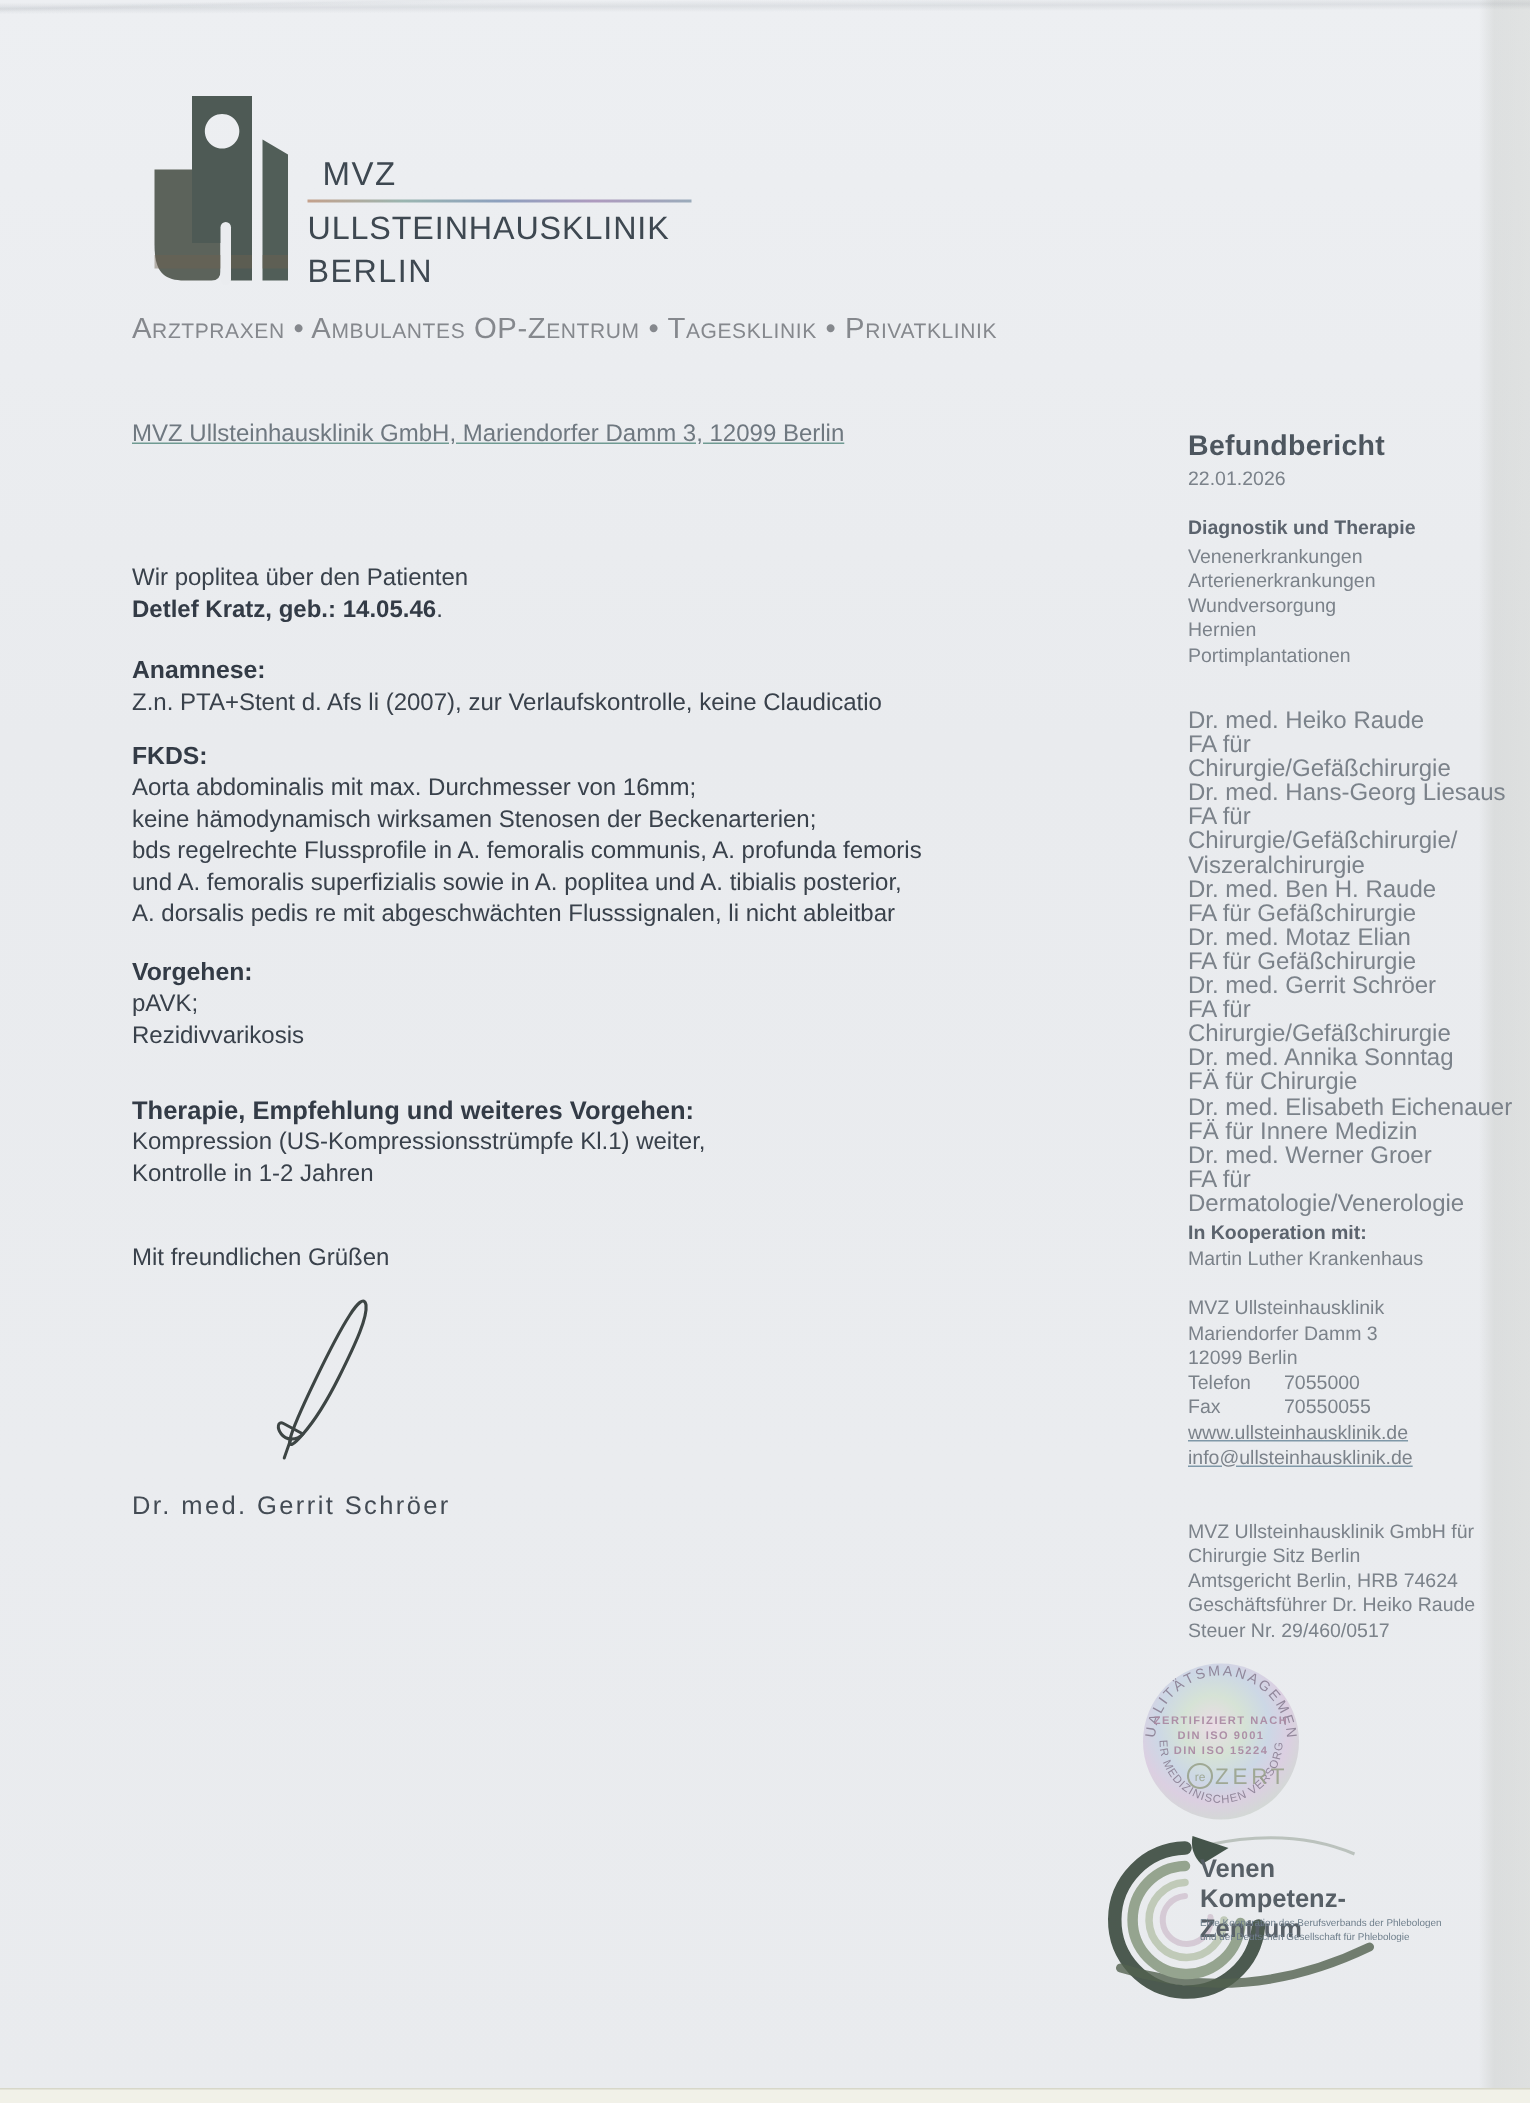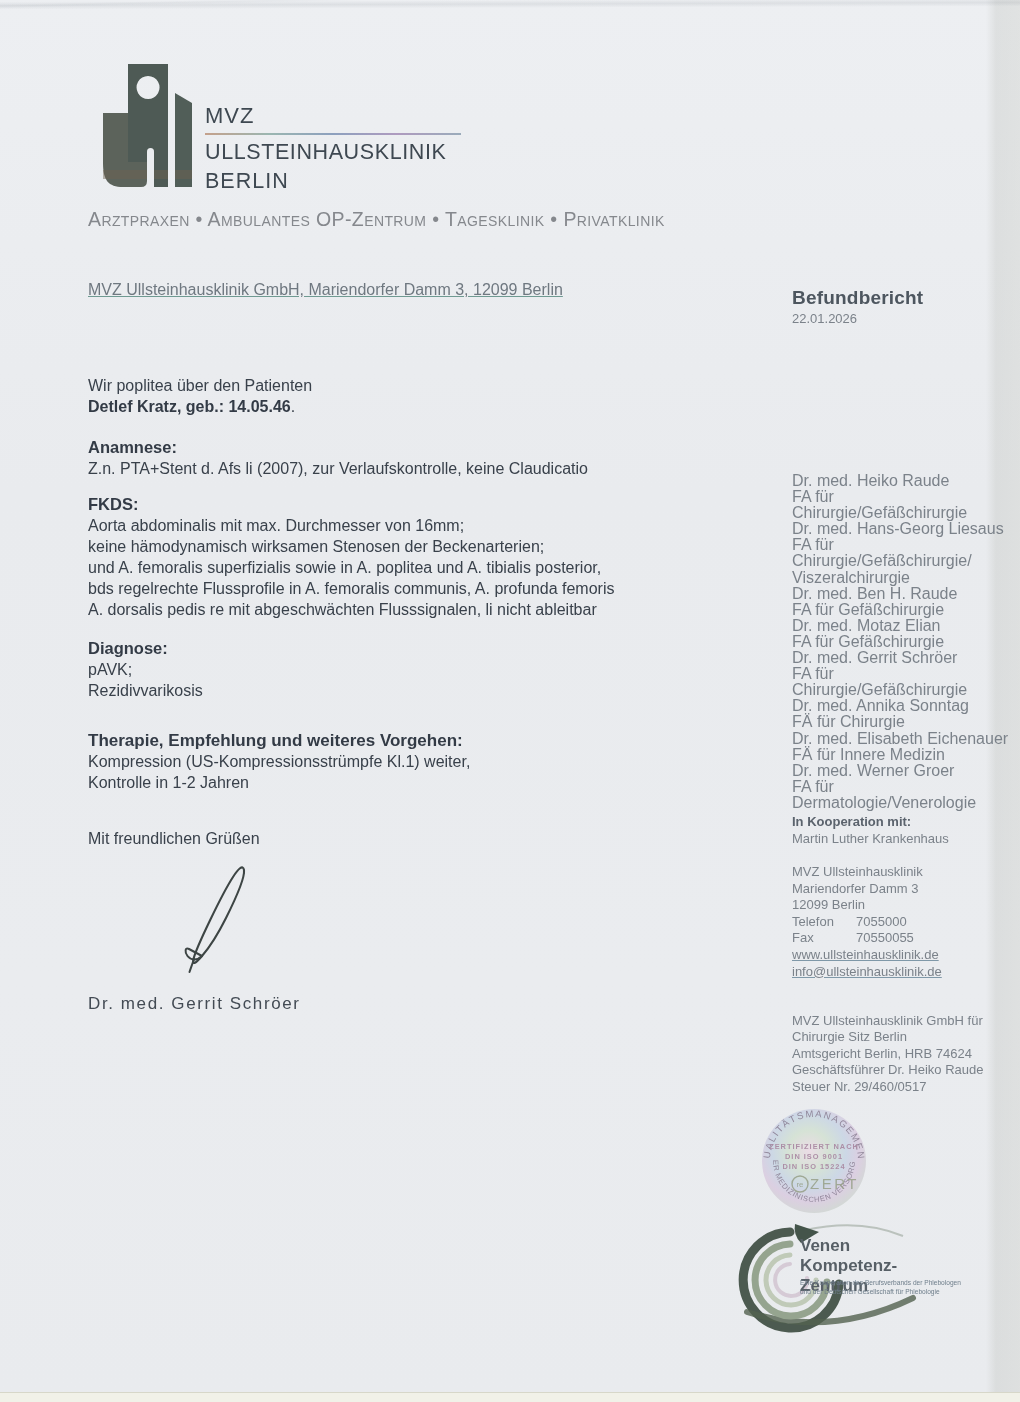--- a/index.html
+++ b/index.html
@@ -16,21 +16,21 @@
   .crease{position:absolute;left:0;width:1020px;height:8px;
     background:linear-gradient(180deg,rgba(255,255,255,0),rgba(90,100,110,.06) 50%,rgba(255,255,255,0));}
   .crease.c1{top:652;transform:rotate(-.15deg);}
   .crease.c2{top:1124;transform:rotate(-.2deg);}
   .crease.c3{top:248;width:400px;height:4px;transform:rotate(-1.2deg);
     background:linear-gradient(180deg,rgba(255,255,255,0),rgba(90,100,110,.05) 50%,rgba(255,255,255,0));}
 
   
   .logo-mark{position:absolute;left:95px;top:62px;}
   .logo-text{position:absolute;left:205px;top:103px;color:#3e4851;}
-  .logo-line1{font-size:22px;letter-spacing:1px;}
+  .logo-line1{font-size:22px;letter-spacing:1px;margin-left:10px;}
   .logo-rule{width:256px;height:2px;margin:4px 0 5px 0;
     background:linear-gradient(90deg,#b7876a,#7fa39b,#6d86ad,#9a7fae,#7f95a8);opacity:.75;}
   .logo-line2{font-size:21.5px;letter-spacing:.6px;}
   .logo-line3{font-size:21.5px;letter-spacing:1px;margin-top:4px;}
   .tagline{position:absolute;left:88px;top:208px;width:680px;
     font-variant:small-caps;font-size:19.5px;letter-spacing:.4px;color:#85888d;}
   .sender{position:absolute;left:88px;top:281px;font-size:16px;color:#6f7880;
     text-decoration:underline;text-decoration-color:#6f9a92;text-align:right;}
 
   
@@ -105,28 +105,28 @@
     <div>Z.n. PTA+Stent d. Afs li (2007), zur Verlaufskontrolle, keine Claudicatio</div>
       </div>
   </div>
 
   <div class="blk" style="top:494px">
     <div class="sec-h">FKDS:</div>
     <div>
 
     <div>Aorta abdominalis mit max. Durchmesser von 16mm;</div>
         <div>keine hämodynamisch wirksamen Stenosen der Beckenarterien;</div>
+        <div>bds regelrechte Flussprofile in A. femoralis communis, A. profunda femoris</div>
         <div>und A. femoralis superfizialis sowie in A. poplitea und A. tibialis posterior,</div>
-        <div>bds regelrechte Flussprofile in A. femoralis communis, A. profunda femoris</div>
         <div>A. dorsalis pedis re mit abgeschwächten Flusssignalen, li nicht ableitbar</div>
       </div>
   </div>
 
   <div class="blk" style="top:638px">
-    <div class="sec-h">Diagnose:</div>
+    <div class="sec-h">Vorgehen:</div>
     <div>
 
     <div>pAVK;</div>
         <div>Rezidivvarikosis</div>
       </div>
   </div>
 
   <div class="blk" style="top:730px">
     <div class="sec-h" style="font-size:17px">Therapie, Empfehlung und weiteres Vorgehen:</div>
     <div>
@@ -143,20 +143,31 @@
       <path d="M34 96 C28 103 24 106 25.5 99 C28 88 54 34 65 17 C70 9 75 4 76 10 C77 18 70 34 58 58 C49 76 41 88 34 96 Z" fill="none" stroke="#3d4544" stroke-width="2.1" stroke-linecap="round" stroke-linejoin="round"></path>
       <path d="M34 96 L21 89 C17 87 16.5 92 19.5 96 C22.5 100 29 101 34 96 Z" fill="none" stroke="#3d4544" stroke-width="2" stroke-linejoin="round"></path>
       <path d="M26 99 C24 105 22.5 109 21.5 112" fill="none" stroke="#3d4544" stroke-width="2" stroke-linecap="round"></path>
     </svg>
   </div>
   <div class="signer">Dr. med. Gerrit Schröer</div>
 
   <div class="rc rc-title">Befundbericht</div>
   <div class="rc rc-date">22.01.2026</div>
 
+  <div class="rc rc-svc">
+    <div class="h">Diagnostik und Therapie</div>
+    <div>
+
+    <div>Venenerkrankungen</div>
+        <div>Arterienerkrankungen</div>
+        <div>Wundversorgung</div>
+        <div>Hernien</div>
+        <div>Portimplantationen</div>
+      </div>
+  </div>
 
   <div class="rc rc-docs">
     <div>
 
     <div>Dr. med. Heiko Raude</div>
         <div>FA für Chirurgie/Gefäßchirurgie</div>
         <div>Dr. med. Hans-Georg Liesaus</div>
         <div>FA für Chirurgie/Gefäßchirurgie/</div>
         <div>Viszeralchirurgie</div>
         <div>Dr. med. Ben H. Raude</div>

